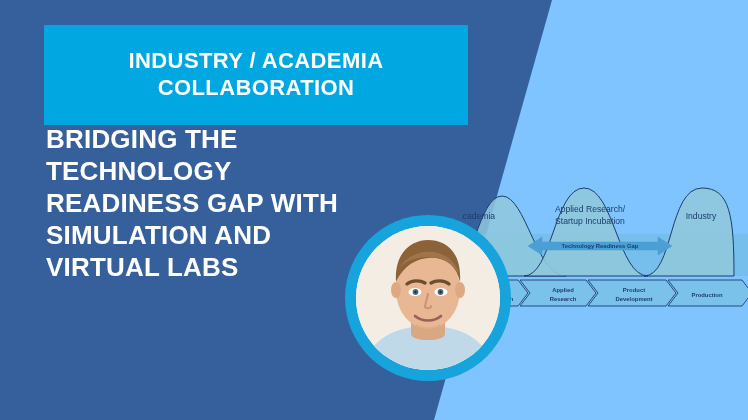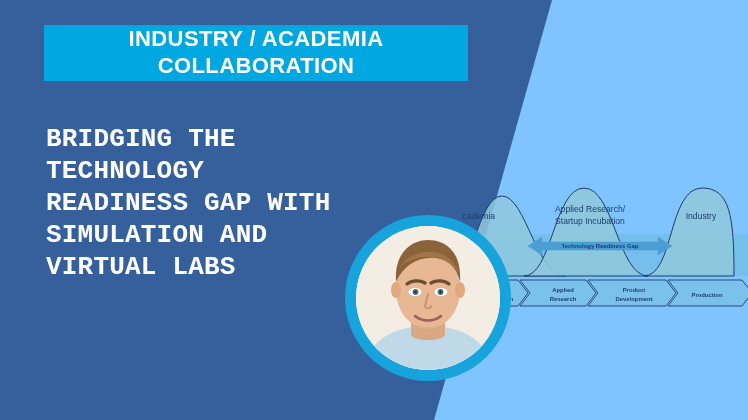--- a/index.html
+++ b/index.html
@@ -23,21 +23,21 @@
     left: 0; top: 0;
     width: 748px; height: 420px;
     background: #35609C;
     clip-path: polygon(0 0, 552px 0, 434px 420px, 0 420px);
     -webkit-clip-path: polygon(0 0, 552px 0, 434px 420px, 0 420px);
   }
   
   #eyebrow-banner {
     position: absolute;
     left: 44px; top: 25px;
-    width: 424px; height: 56px;
+    width: 424px; height: 100px;
     background: #00A7E1;
     display: flex;
     align-items: center;
     justify-content: center;
     text-align: center;
   }
   #eyebrow-banner .eyebrow-text {
     color: #ffffff;
     font-size: 22px;
     font-weight: bold;
@@ -49,21 +49,20 @@
   #headline {
     position: absolute;
     left: 46px; top: 124px;
     width: 300px;
     color: #ffffff;
     font-size: 26px;
     font-weight: bold;
     line-height: 1.23;
     letter-spacing: 0.2px;
     white-space: pre-line;
-    font-family: Liberation Mono, monospace;
   }
   
   #portrait {
     position: absolute;
     left: 345px; top: 215px;
     width: 166px; height: 166px;
     border-radius: 50%;
     background: #17A3DC;
     box-sizing: border-box;
     overflow: hidden;

